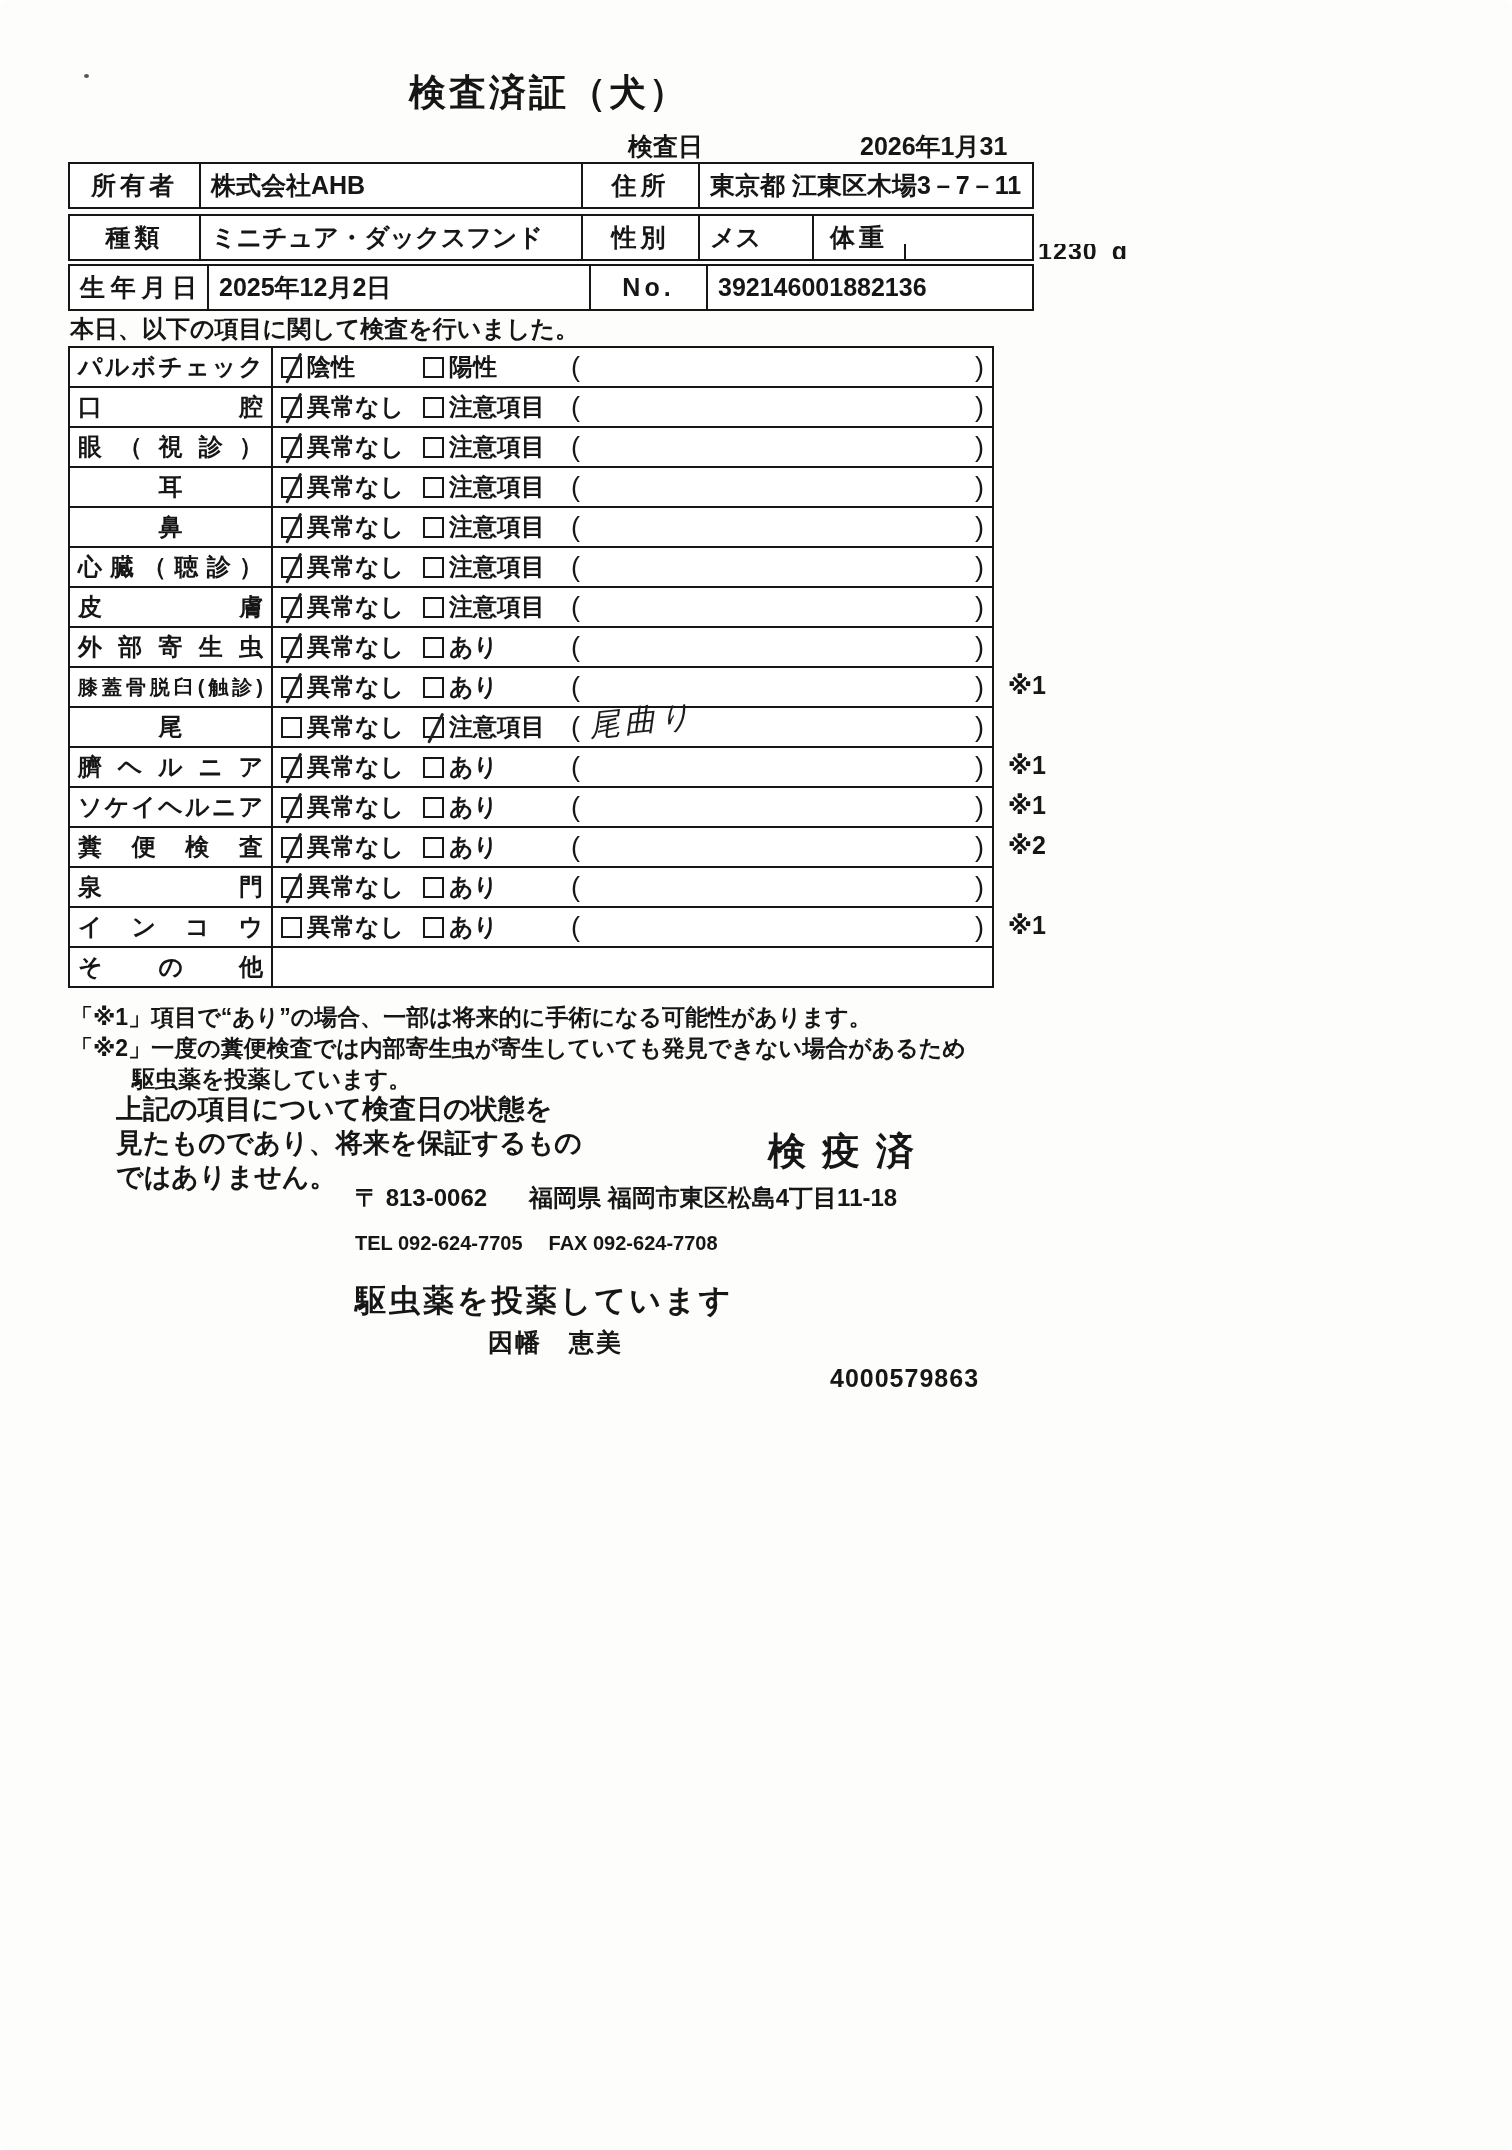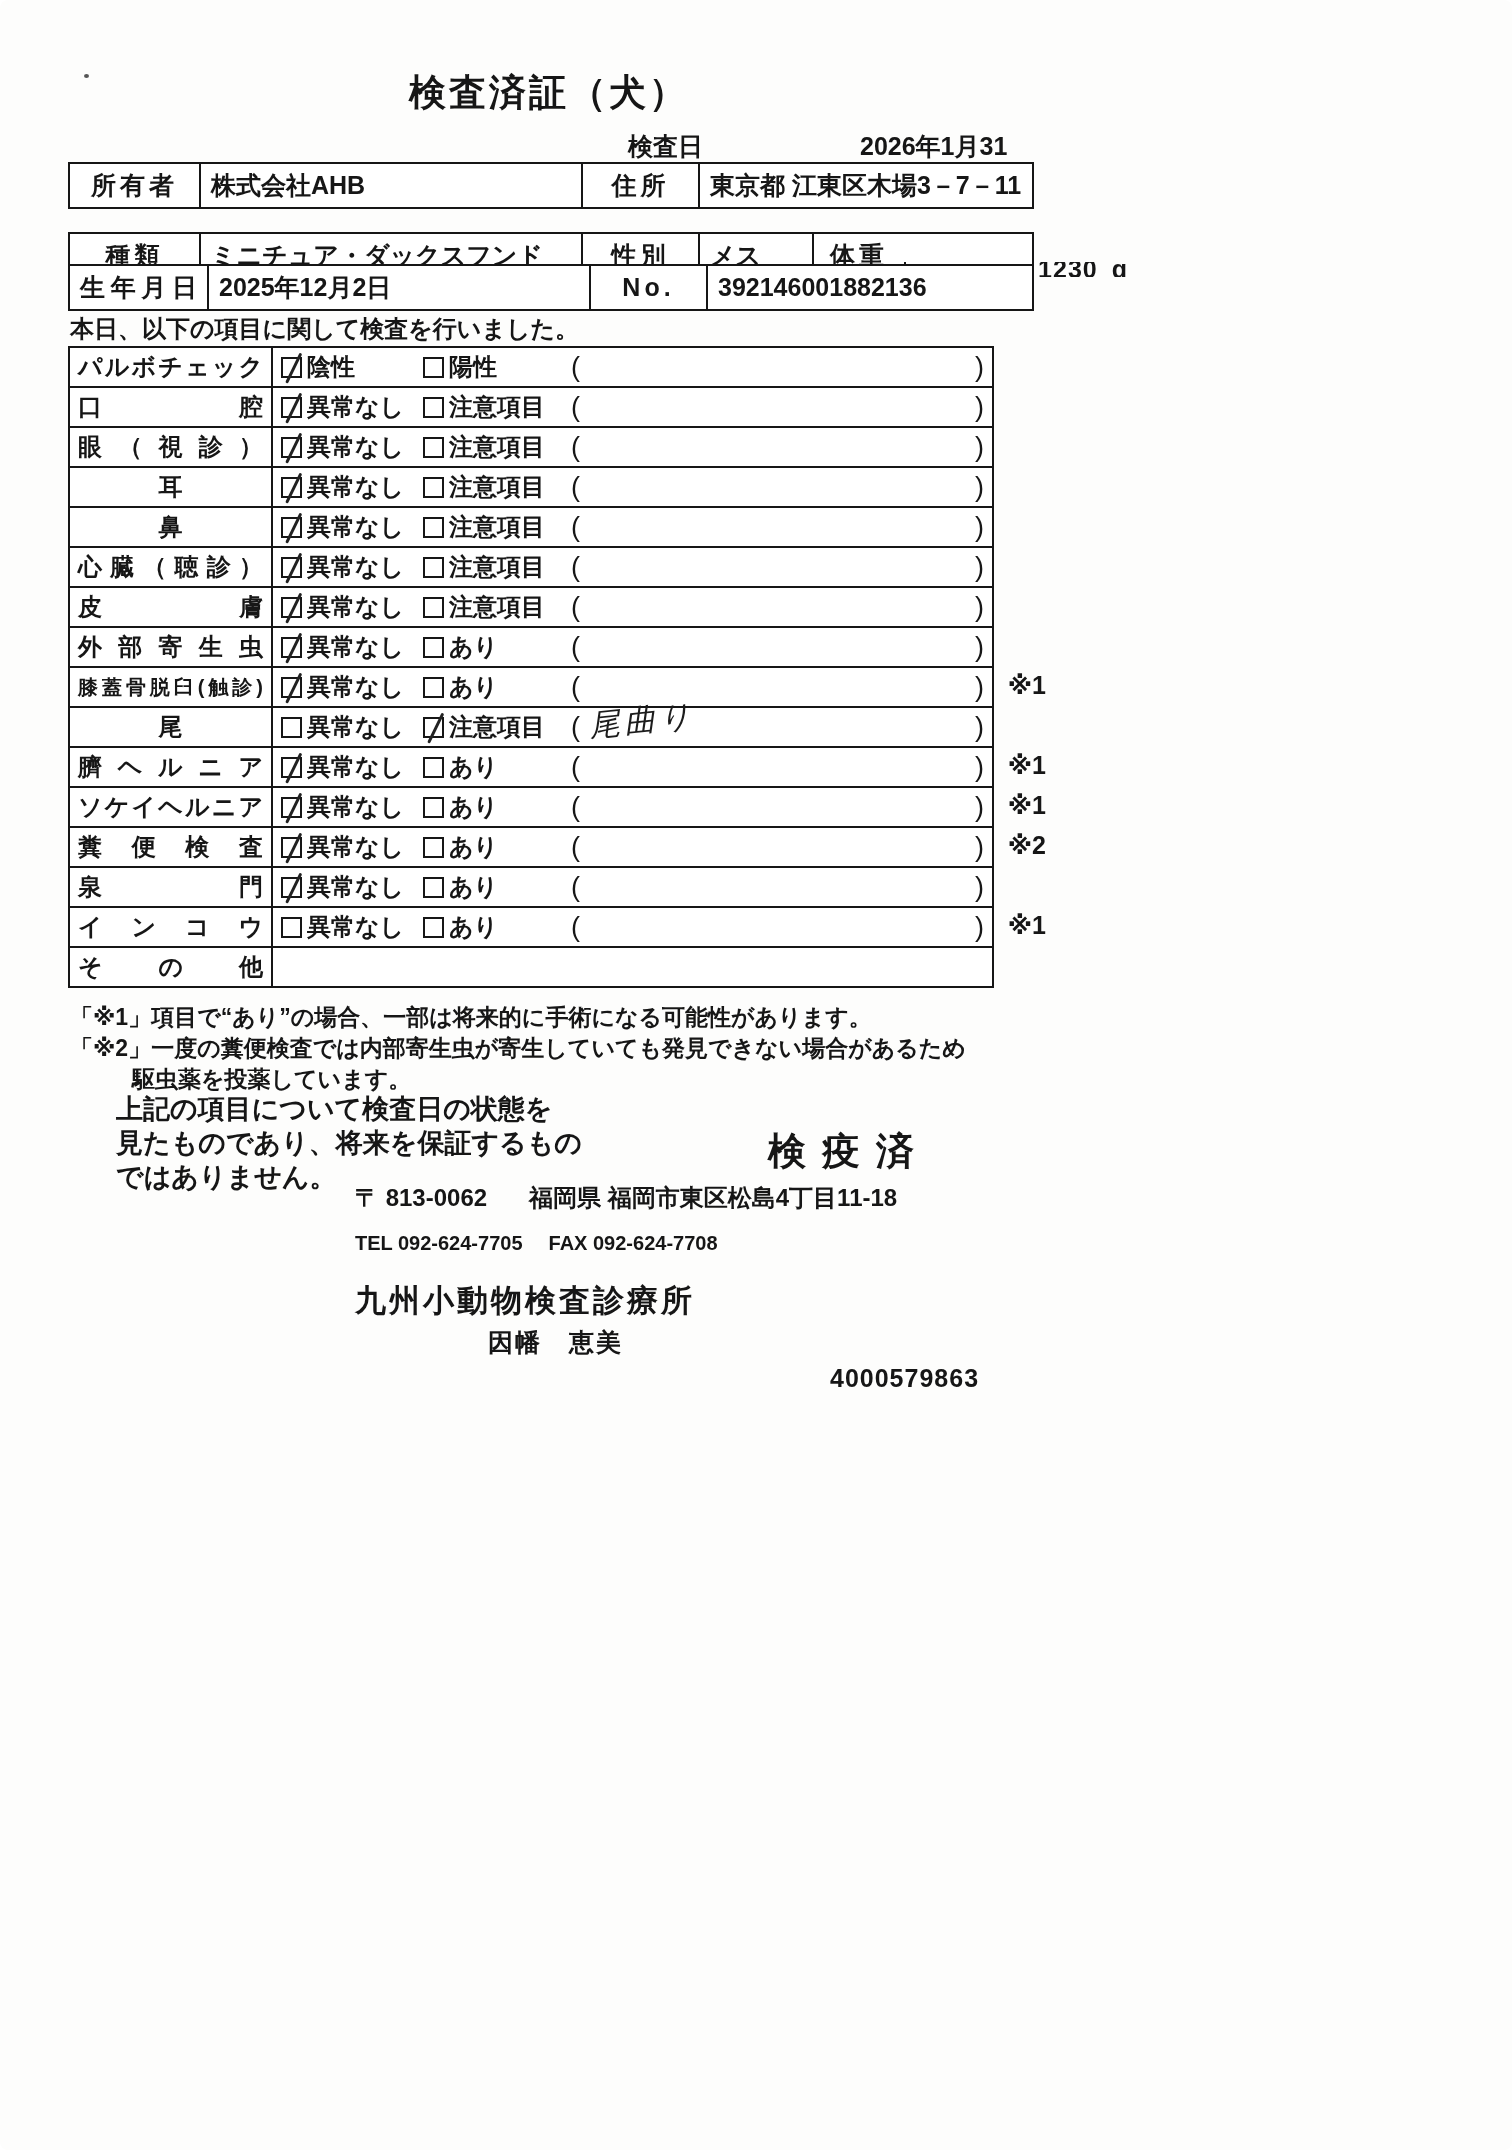--- a/index.html
+++ b/index.html
@@ -5,21 +5,21 @@
   html,body{margin:0;padding:0;}
   body{width:1512px;height:2150px;background:#ffffff;font-family:"Liberation Sans","DejaVu Sans",sans-serif;color:#161616;}
   .page{position:relative;width:1512px;height:2150px;background:#fdfdfc;overflow:hidden;border-radius:8px;}
   .content{position:absolute;left:68px;top:0;width:962px;height:2150px;}
   .artifact{position:absolute;left:84px;top:74px;width:5px;height:4px;background:#555;border-radius:50%;}
   .title{position:absolute;top:68px;left:0;width:962px;text-align:center;font-size:37px;font-weight:700;letter-spacing:3px;}
   .daterow{position:absolute;top:130px;left:0;width:962px;height:32px;font-size:25px;font-weight:600;}
   .daterow .dlabel{position:absolute;left:560px;}
   .daterow .dvalue{position:absolute;left:792px;}
   .hrow{position:absolute;left:0;display:flex;width:962px;height:43px;border:2px solid #161616;background:#fff;font-size:25px;font-weight:600;}
-  .t-owner{top:162px;} .t-breed{top:232px;} .t-birth{top:264px;}
+  .t-owner{top:162px;} .t-breed{top:214px;} .t-birth{top:264px;}
   .hcell{display:flex;align-items:center;border-left:2px solid #161616;padding:0 10px;overflow:hidden;white-space:nowrap;}
   .hcell:first-child{border-left:none;}
   .hlabel{justify-content:center;letter-spacing:4px;padding:0 6px;}
   .w117{width:117px;flex:0 0 auto;} .w360{width:360px;flex:0 0 auto;} .w103{width:103px;flex:0 0 auto;}
   .w382{width:382px;flex:0 0 auto;} .w92{width:92px;flex:0 0 auto;} .w78{width:78px;flex:0 0 auto;} .w212{width:212px;flex:0 0 auto;}
   .weight-val{justify-content:flex-end;gap:14px;padding-right:20px;letter-spacing:1px;margin-top:28px;}
   .char-justify{display:flex;justify-content:space-between;align-items:center;letter-spacing:0;}
   .char-justify span:only-child{margin:0 auto;}
   .intro{position:absolute;top:313px;left:2px;font-size:24px;font-weight:600;}
   .insp{position:absolute;top:346px;left:0;width:922px;border:2px solid #161616;background:#fff;}
@@ -456,18 +456,18 @@
     <div class="addr-line">
       <span>〒 813-0062</span>
       <span>福岡県 福岡市東区松島4丁目11-18</span>
     </div>
 
     <div class="tel-line">
       <span>TEL 092-624-7705</span>
       <span>FAX 092-624-7708</span>
     </div>
 
-    <div class="clinic-name">九州小動物検査診療所</div>
+    <div class="clinic-name">駆虫薬を投薬しています</div>
     <div class="examiner">因幡　恵美</div>
     <div class="serial">4000579863</div>
 
   </div>
 </div>
 
 </body></html>

